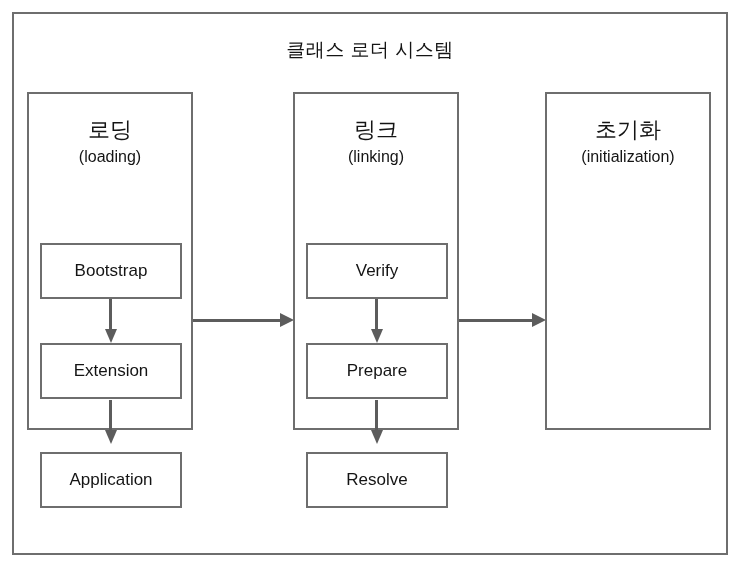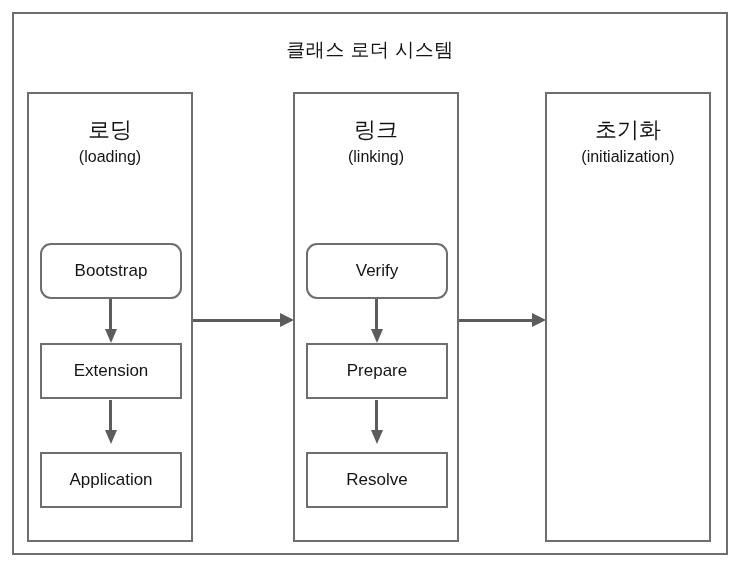--- a/index.html
+++ b/index.html
@@ -45,21 +45,21 @@
     font-weight: 400;
     color: #141414;
     letter-spacing: 0.5px;
     white-space: nowrap;
   }
 
   
   .phase-column {
     position: absolute;
     top: 92px;
-    height: 450px;
+    height: 338px;
     border: 2px solid #6e6e6e;
     box-sizing: border-box;
     background: #ffffff;
   }
   #phase-loading      { left: 27px;  width: 166px; }
   #phase-linking      { left: 293px; width: 166px; }
   #phase-initialization { left: 545px; width: 166px; }
 
   .phase-header {
     position: absolute;
@@ -93,21 +93,21 @@
     height: 56px;
     border: 2px solid #6e6e6e;
     box-sizing: border-box;
     background: #ffffff;
     display: flex;
     align-items: center;
     justify-content: center;
     font-size: 17px;
     color: #141414;
   }
-  .step-pos-0 { top: 149px; border-radius: 11px; }
+  .step-pos-0 { top: 149px; }
   .step-pos-1 { top: 249px; align-items: center; }
   .step-pos-2 { top: 350px; margin-top: 8px; }
 
   
   .v-arrow {
     position: absolute;
     left: 76px;
     width: 10px;
     height: 44px;
   }

